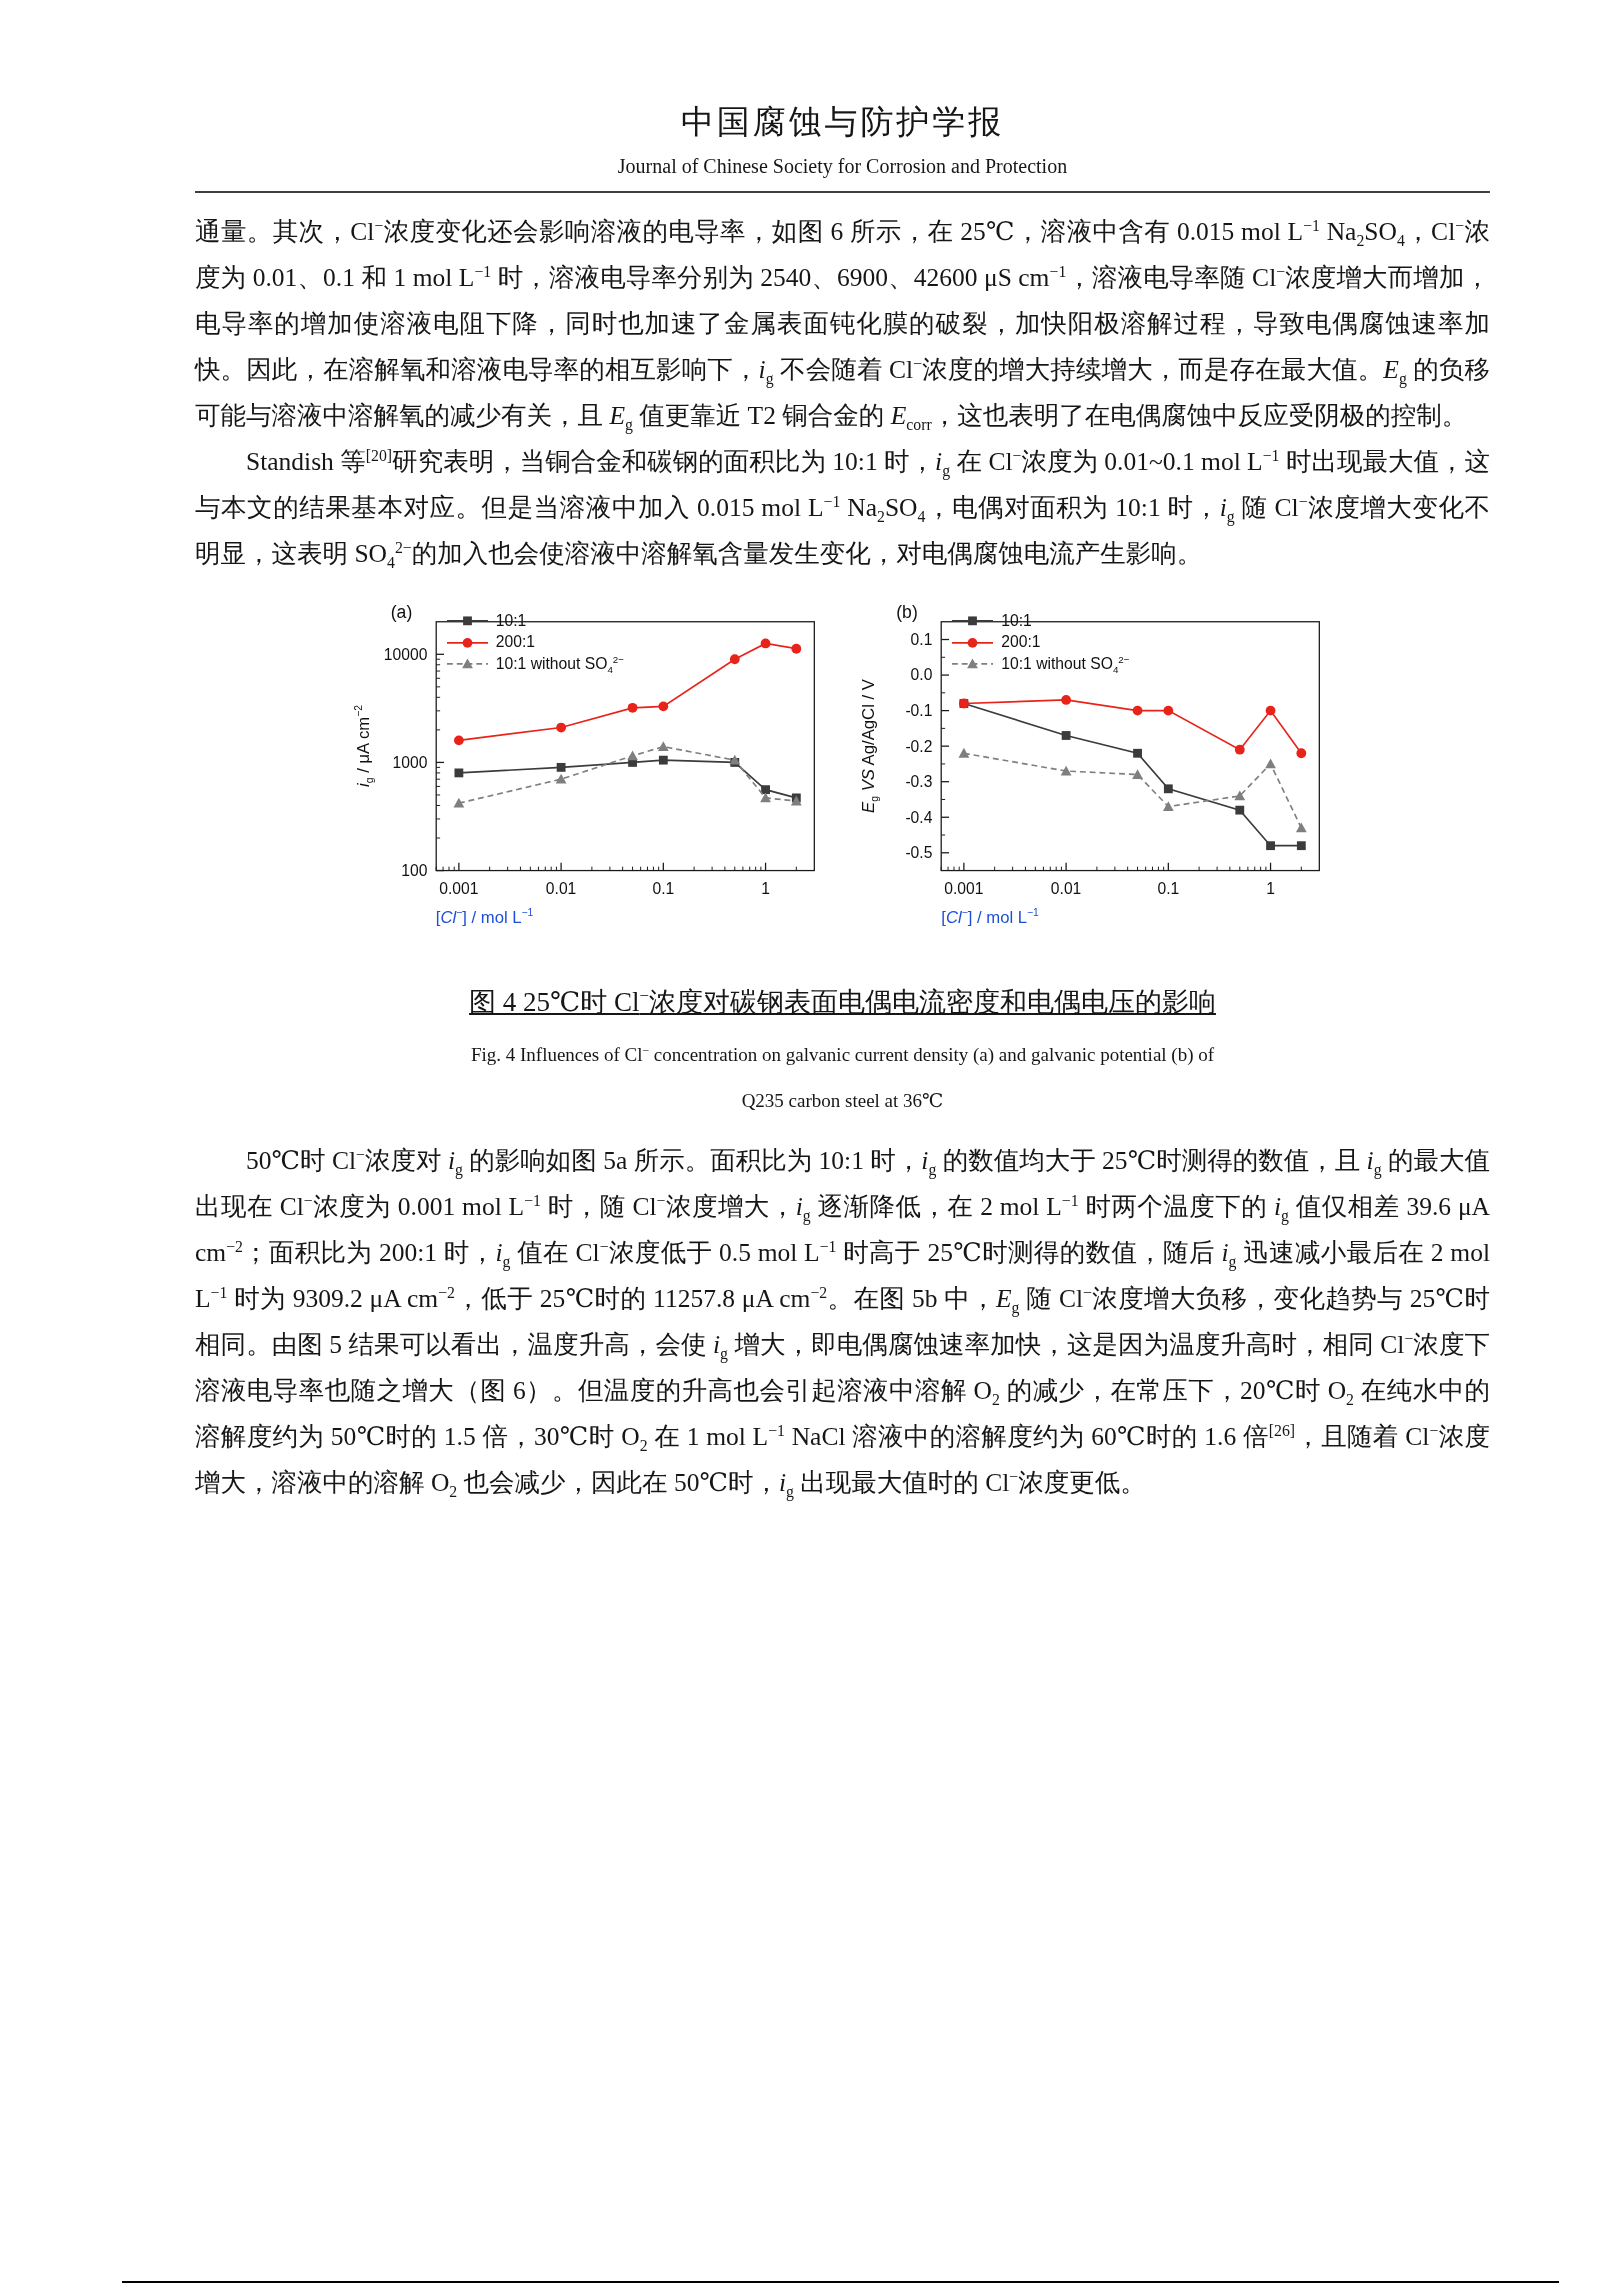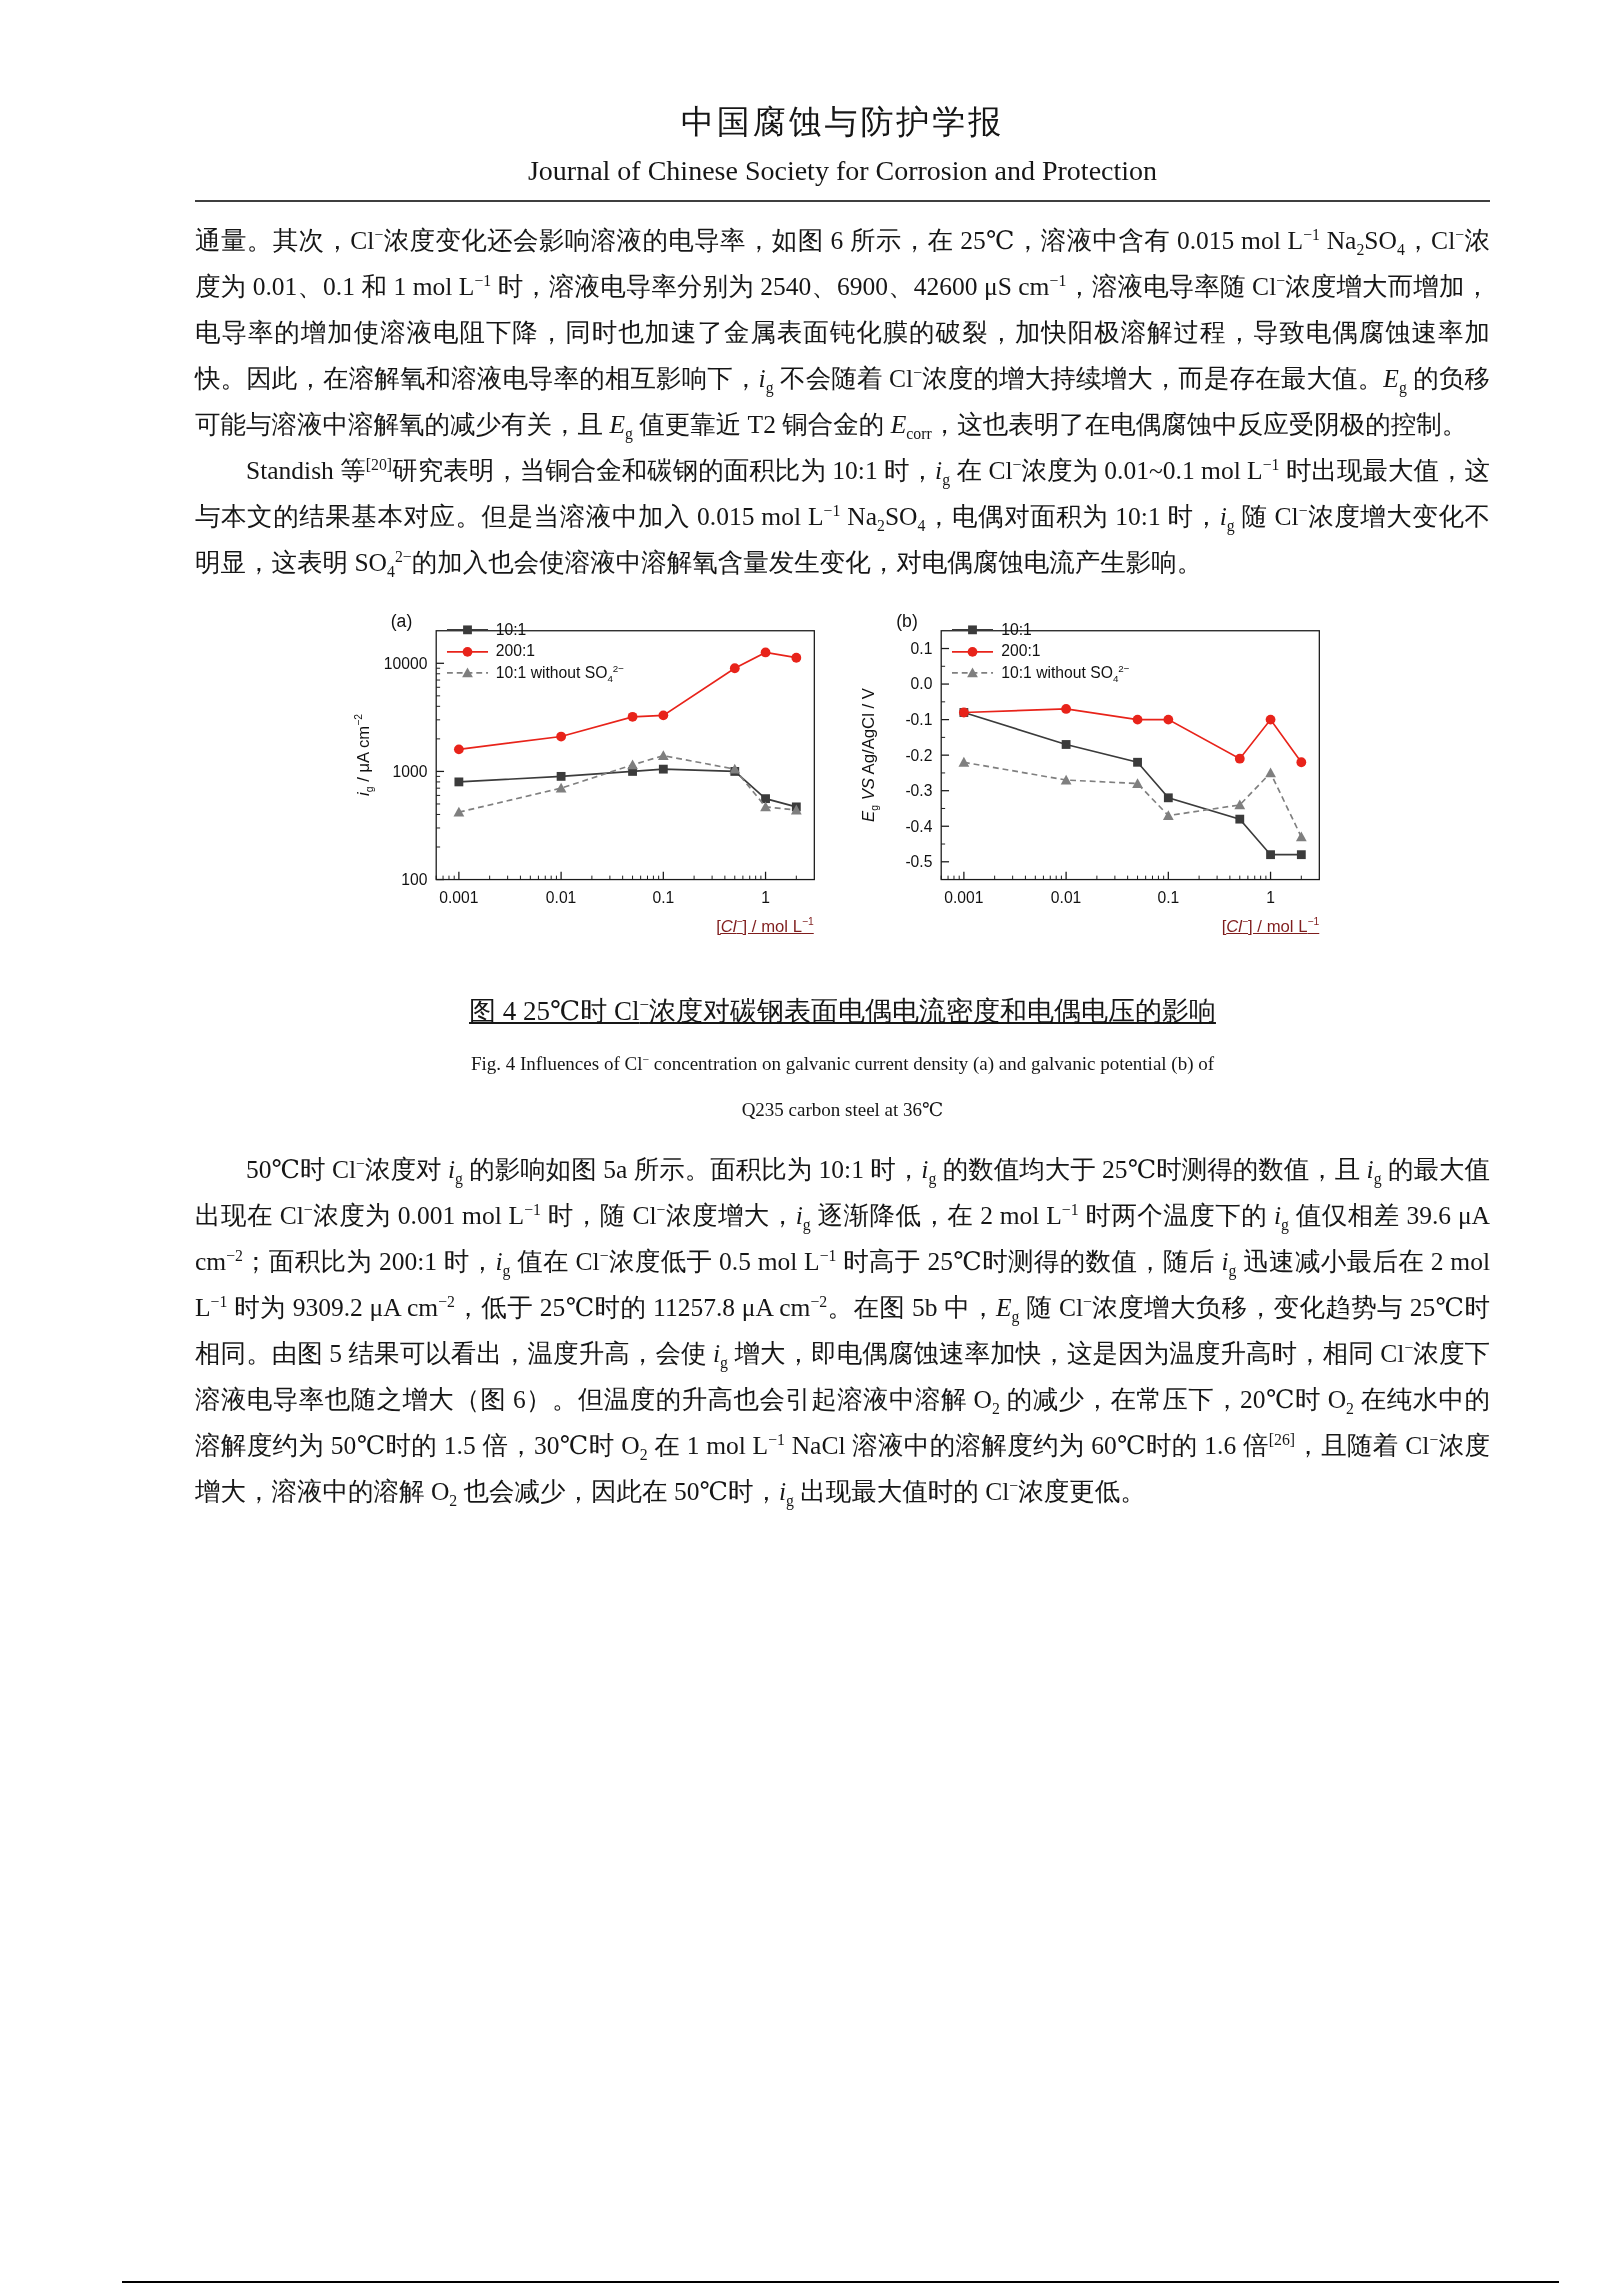--- a/index.html
+++ b/index.html
@@ -5,35 +5,35 @@
   * { margin:0; padding:0; box-sizing:border-box; }
   html,body { background:#ffffff; }
   .page{
     width:1621px; height:2293px; position:relative; background:#fff;
     padding:100px 163px 0 163px;
     font-family:"Liberation Serif","DejaVu Serif",serif;
     color:#161616; overflow:hidden;margin-left:32px;
   }
   .header{ text-align:center; padding-bottom:13.7px; border-bottom:2px solid #3f3f3f; }
   .title-zh{ font-size:33px; letter-spacing:2.9px; font-weight:500; }
-  .title-en{ font-size:28px; margin-top:9.8px; }
+  .title-en{ font-size:20px; margin-top:9.8px; }
   .para{ font-size:25.5px; line-height:46px; text-align:justify; }
   .body-text > .para:first-child{ margin-top:15.7px; }
   .indent{ text-indent:2em; }
   sup,sub{ font-size:0.62em; line-height:0; }
   .figure{ margin-top:29px; }
   .charts{ display:flex; justify-content:center; gap:25.5px; }
   .chart{ position:relative; width:480px; height:343px;
           font-family:"Liberation Sans","DejaVu Sans",sans-serif; }
   .chart svg.plot{ width:480px; height:343px; display:block; }
   .chart svg text{ font-family:"Liberation Sans","DejaVu Sans",sans-serif; font-size:16px; fill:#111; }
   .panel-label{ position:absolute; top:-3.9px; left:41px; font-size:17.6px; color:#111; }
   .ylabel{ position:absolute; width:249px; left:-111px; top:130px; text-align:center;
            transform:rotate(-90deg); font-size:16.7px; color:#111; white-space:nowrap; }
-  .xlabel{ position:absolute; left:86px; width:378px; top:302px; text-align:right; font-size:16.7px; color:#7f1d1d;text-decoration:underline; }
+  .xlabel{ position:absolute; left:86px; width:378px; top:302px; text-align:left; font-size:16.7px; color:#1d4ed8; }
   .legend{ position:absolute; left:96px; top:3.9px; }
   .legend-row{ display:flex; align-items:center; gap:7px; font-size:15.7px; height:21.6px; color:#111; }
   .legend sup,.legend sub{ font-size:9.8px; }
   figcaption{ display:block; }
   .cap-zh{ font-size:27px; text-align:center; margin-top:35px;text-decoration:underline; }
   .cap-en{ font-size:19px; text-align:center; margin-top:23.5px; }
   .after-figure{ margin-top:25.5px; }
   .bottom-rule{ position:absolute; left:90px; right:94px; bottom:9.8px; border-top:2.9px solid #000; }
 </style>
 </head>

